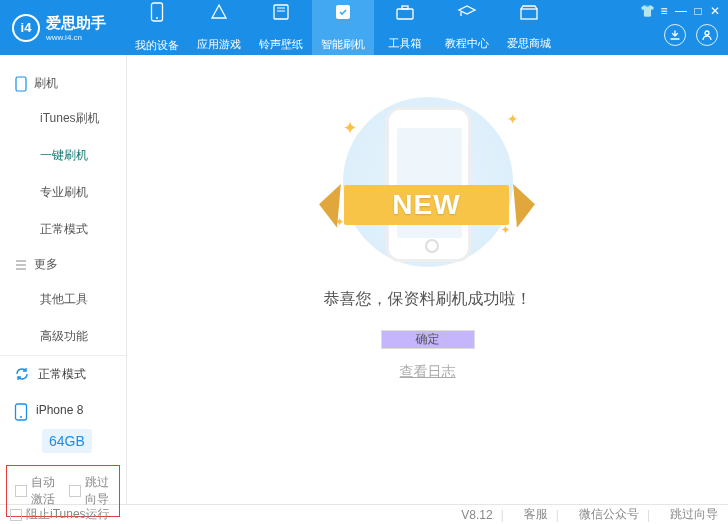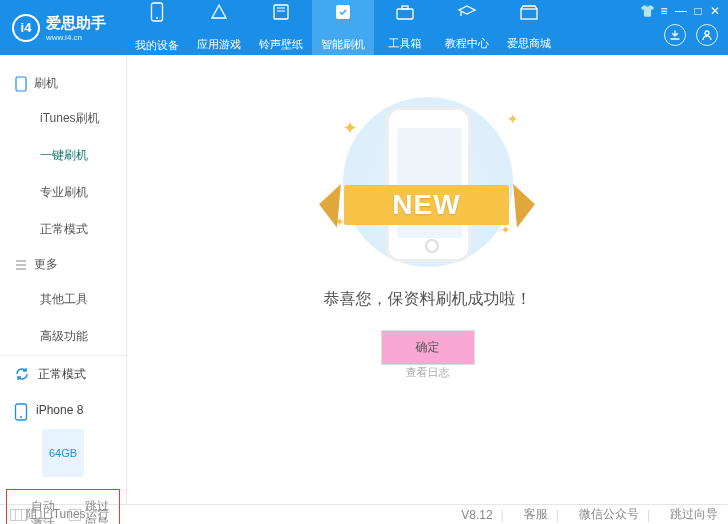--- a/index.html
+++ b/index.html
@@ -19,39 +19,39 @@
     .hdright{position:absolute;right:10px;top:24px;display:flex;gap:10px;align-items:center}
     .circ{width:22px;height:22px;border:1.5px solid rgba(255,255,255,.85);border-radius:50%;display:flex;align-items:center;justify-content:center;cursor:pointer}
     .body{display:flex;height:449px}
     .sidebar{width:127px;border-right:1px solid #e8e8e8;display:flex;flex-direction:column;padding-top:12px}
     .sgroup{display:flex;align-items:center;padding:8px 14px;color:#555;font-size:12px}
     .sgroup svg{margin-right:6px}
     .sitem{padding:10px 0 10px 40px;color:#555;cursor:pointer;font-size:12px}
     .sitem.active{color:#0f766e}
     .sbot{margin-top:auto;border-top:1px solid #eee}
     .sbrow{display:flex;align-items:flex-start;padding:10px 14px;gap:8px;color:#444;font-size:12px;cursor:pointer}
-    .badge{background:#e7f3fd;color:#1b8fe8;font-size:11px;padding:18px 7px;border-radius:3px;margin-left:28px}
+    .badge{background:#e7f3fd;color:#1b8fe8;font-size:14px;padding:4px 7px;border-radius:3px;margin-left:28px}
     .redbox{border:1.5px solid #e63c3c;margin:6px 6px 0 6px;padding:8px;display:flex;gap:12px}
     .chk{display:flex;align-items:center;gap:4px;color:#888;font-size:11px}
     .chkbox{width:12px;height:12px;border:1px solid #ccc;flex-shrink:0}
     .main{flex:1;display:flex;flex-direction:column;align-items:center;padding-top:42px}
     .illust{width:190px;height:170px;position:relative}
     .bgcirc{width:170px;height:170px;border-radius:50%;background:radial-gradient(#e7f3fb,#d8edfa);position:absolute;left:10px}
     .phone{width:85px;height:155px;background:#fff;border:3px solid #eee;border-radius:14px;position:absolute;left:53px;top:10px;z-index:2}
     .phone::before{content:'';display:block;width:65px;height:110px;background:#eef6fb;position:absolute;left:8px;top:18px;border-radius:2px}
     .phone::after{content:'';width:10px;height:10px;border:2px solid #ddd;border-radius:50%;position:absolute;bottom:6px;left:36px}
     .ribbon{position:absolute;width:200px;top:85px;left:-6px;height:45px;z-index:3;display:flex;align-items:center;justify-content:center}
     .rband{width:165px;height:40px;background:#f7c447;border-radius:2px;display:flex;align-items:center;justify-content:center;color:#fff;font-size:28px;font-weight:900;letter-spacing:1px;text-shadow:0 1px 2px rgba(0,0,0,.15)}
     .rfold{width:0;height:0;border-top:22px solid transparent;border-bottom:22px solid transparent;position:absolute}
     .rfold.l{border-right:20px solid #e0a83c;left:-8px;transform:rotate(5deg)}
     .rfold.r{border-left:20px solid #e0a83c;right:-8px;transform:rotate(-5deg)}
     .spark{position:absolute;color:#f7c447}
     .msg{font-size:16px;color:#555;margin-top:22px}
-    .btn{margin-top:20px;border:1px solid #ddd;background:#f9a8d4;padding:8px 34px;color:#555;cursor:pointer;font-size:12px}
-    .loglink{color:#aaa;font-size:11px;cursor:pointer;}
+    .btn{margin-top:20px;border:1px solid #ddd;background:#c4b5fd;padding:0 34px;color:#555;cursor:pointer;font-size:12px}
+    .loglink{margin-top:14px;color:#aaa;font-size:14px;cursor:pointer;text-decoration:underline}
     .footer{height:20px;border-top:1px solid #e5e5e5;display:flex;align-items:center;padding:0 10px;font-size:11px;color:#888}
     .footer .chk{color:#888}
     .fspace{flex:1}
     .fitem{margin-left:12px;cursor:pointer}
     .sep{margin:0 8px;color:#ddd}
     svg{display:block}
   </style>
 </head>
 <body>
 

